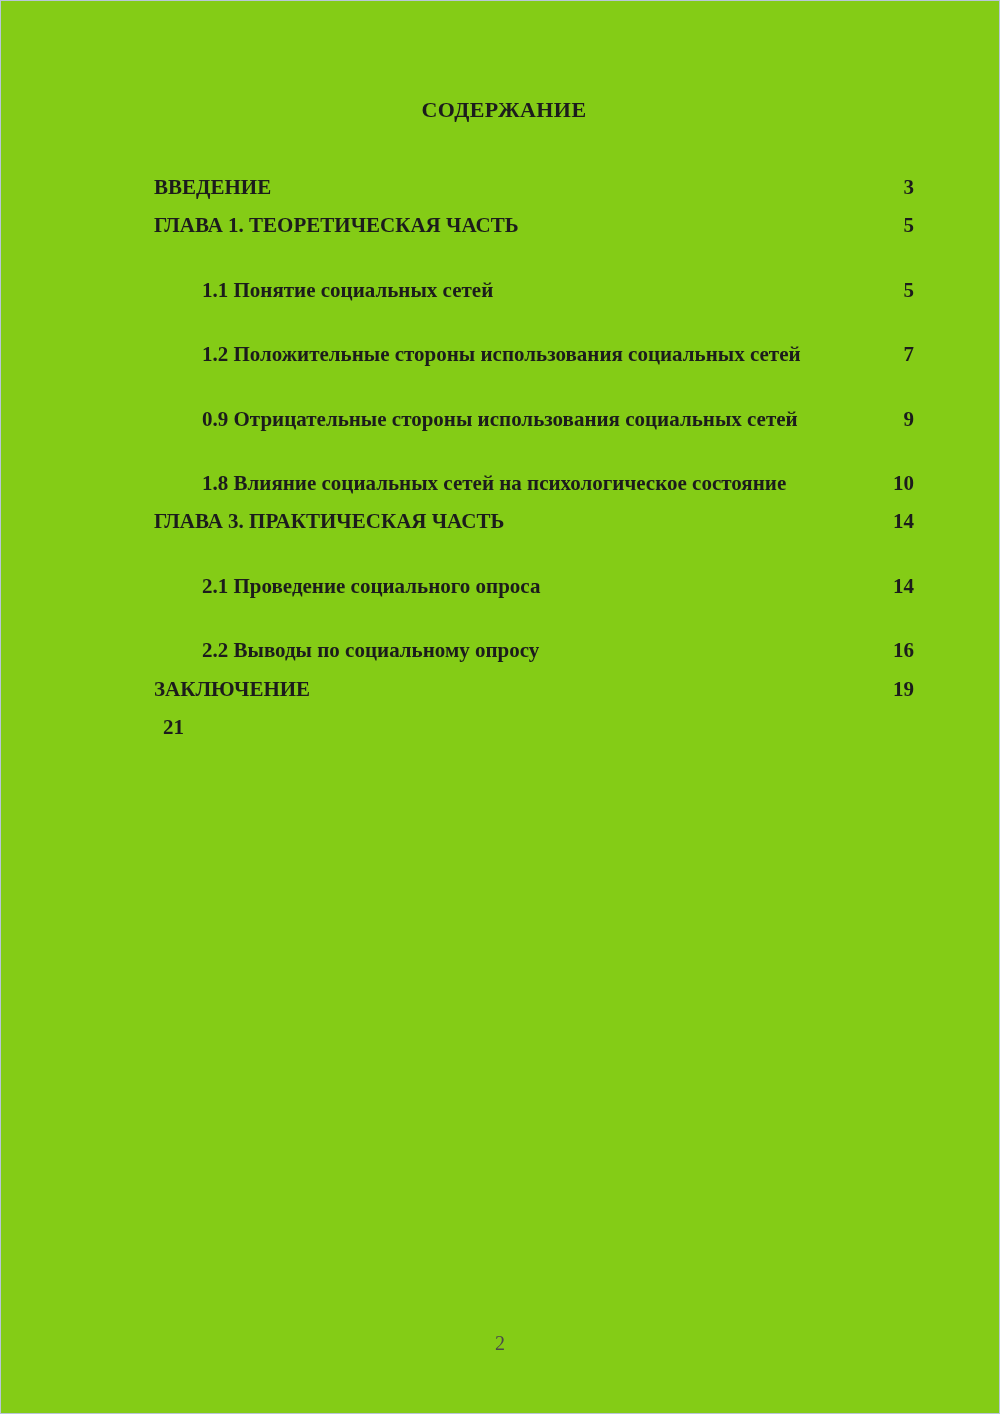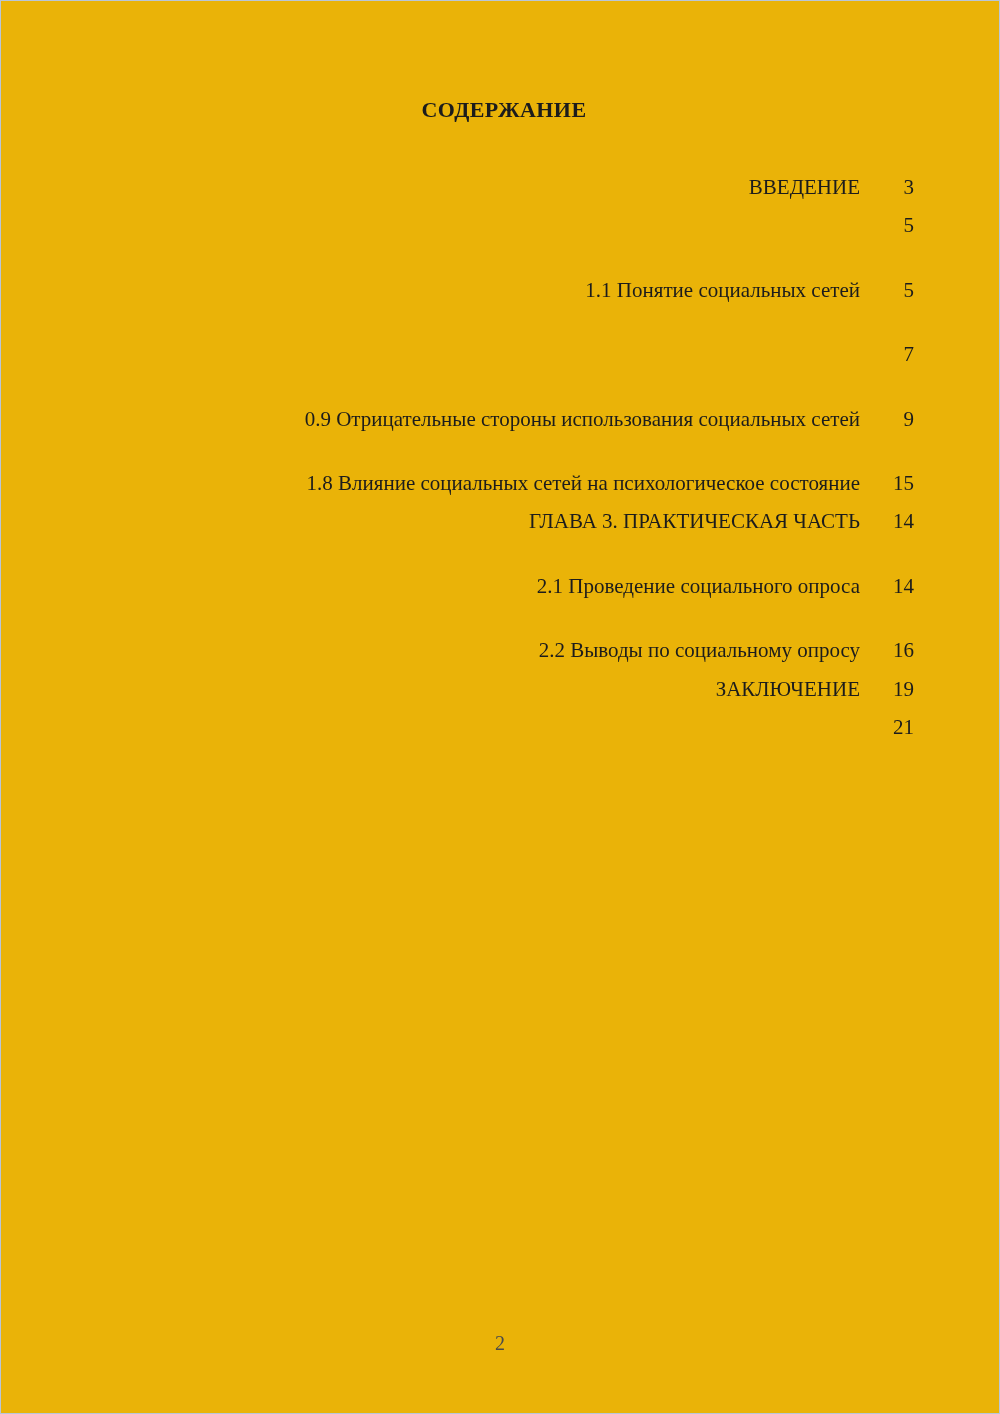--- a/index.html
+++ b/index.html
@@ -6,21 +6,21 @@
     margin: 0;
     padding: 0;
     background: #ffffff;
   }
   .doc-page {
     position: relative;
     width: 1000px;
     height: 1414px;
     box-sizing: border-box;
     border: 1px solid #b9c6d8;
-    background: #eab308;
+    background: #84cc16;
     font-family: "Liberation Serif", serif;
     color: #1c1c1c;
     overflow: hidden;
     padding-left: 8px;
   }
   .doc-title {
     margin: 0;
     padding-top: 96px;
     text-align: center;
     font-size: 22px;
@@ -28,23 +28,24 @@
     letter-spacing: 0.4px;
     color: #1c1c1c;
   }
   .toc {
     margin: 50px 85px 0 145px;
     font-size: 21px;
     line-height: 1.4;
   }
   .toc-row {
     display: flex;
-    justify-content: flex-end;
+    justify-content: space-between;
     align-items: flex-end;
     margin-bottom: 9px;
+    font-weight: bold;
   }
   .toc-row.indent-1 {
     padding-left: 48px;
     margin-top: 35px;
   }
   .toc-label {
     max-width: 600px;
     padding-right: 24px;
   }
   .toc-page {
@@ -67,36 +68,38 @@
 
 <div class="doc-page">
   <h1 class="doc-title">СОДЕРЖАНИЕ</h1>
 
   <div class="toc">
       <div class="toc-row">
         <span class="toc-label">ВВЕДЕНИЕ</span>
         <span class="toc-page">3</span>
       </div>
       <div class="toc-row">
+        <span class="toc-label">ГЛАВА 1. ТЕОРЕТИЧЕСКАЯ ЧАСТЬ</span>
         <span class="toc-page">5</span>
       </div>
       <div class="toc-row indent-1">
         <span class="toc-label">1.1 Понятие социальных сетей</span>
         <span class="toc-page">5</span>
       </div>
       <div class="toc-row indent-1">
+        <span class="toc-label">1.2 Положительные стороны использования социальных сетей</span>
         <span class="toc-page">7</span>
       </div>
       <div class="toc-row indent-1">
         <span class="toc-label">0.9 Отрицательные стороны использования социальных сетей</span>
         <span class="toc-page">9</span>
       </div>
       <div class="toc-row indent-1">
         <span class="toc-label">1.8 Влияние социальных сетей на психологическое состояние</span>
-        <span class="toc-page">15</span>
+        <span class="toc-page">10</span>
       </div>
       <div class="toc-row">
         <span class="toc-label">ГЛАВА 3. ПРАКТИЧЕСКАЯ ЧАСТЬ</span>
         <span class="toc-page">14</span>
       </div>
       <div class="toc-row indent-1">
         <span class="toc-label">2.1 Проведение социального опроса</span>
         <span class="toc-page">14</span>
       </div>
       <div class="toc-row indent-1">

